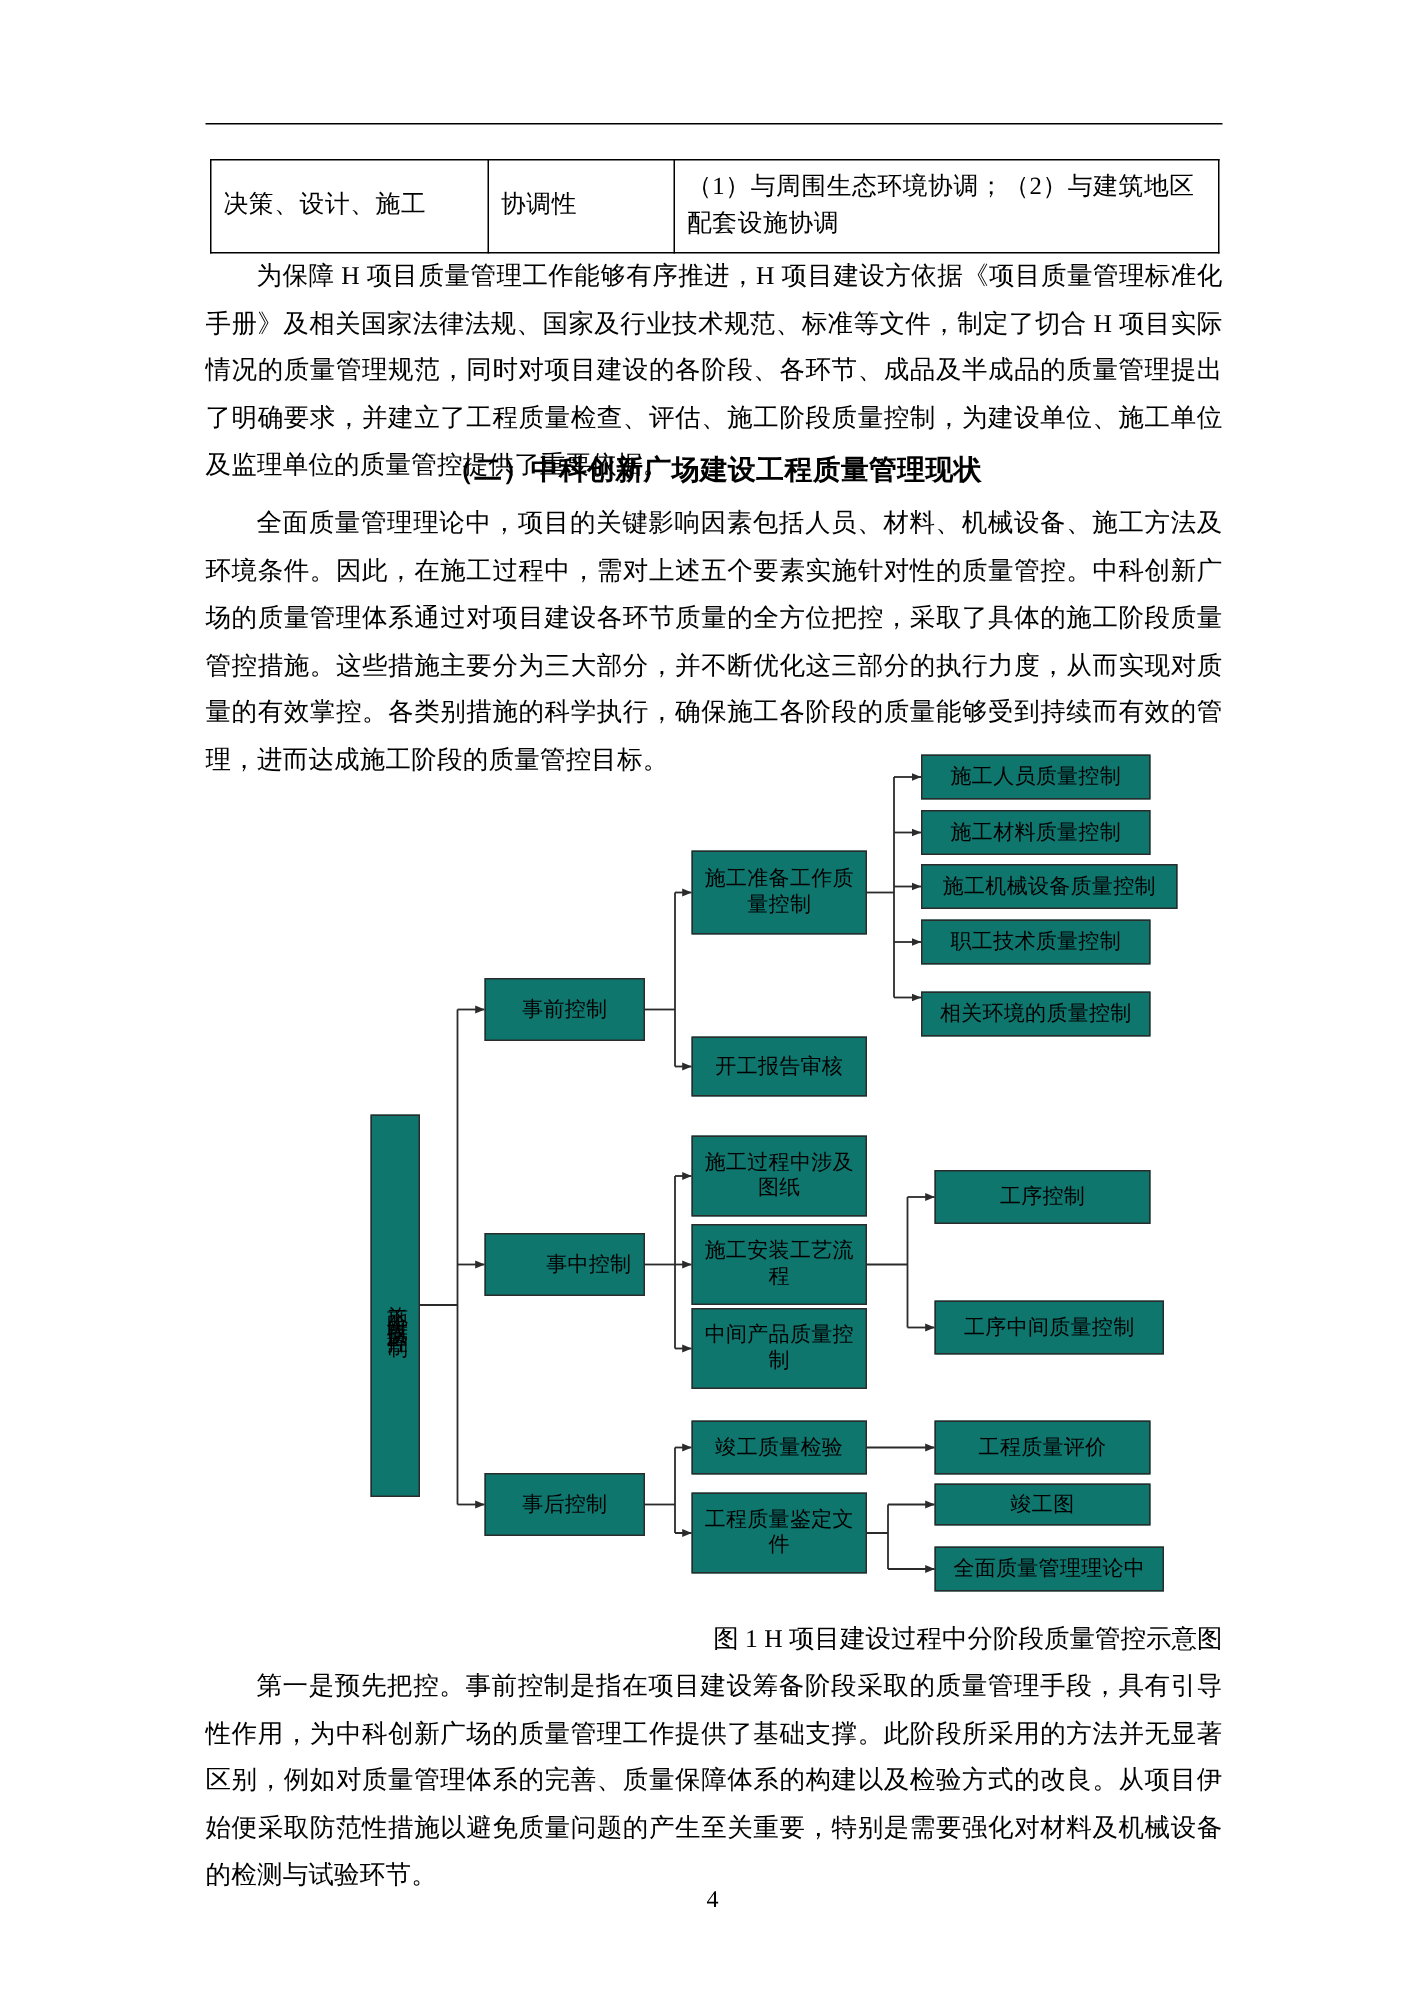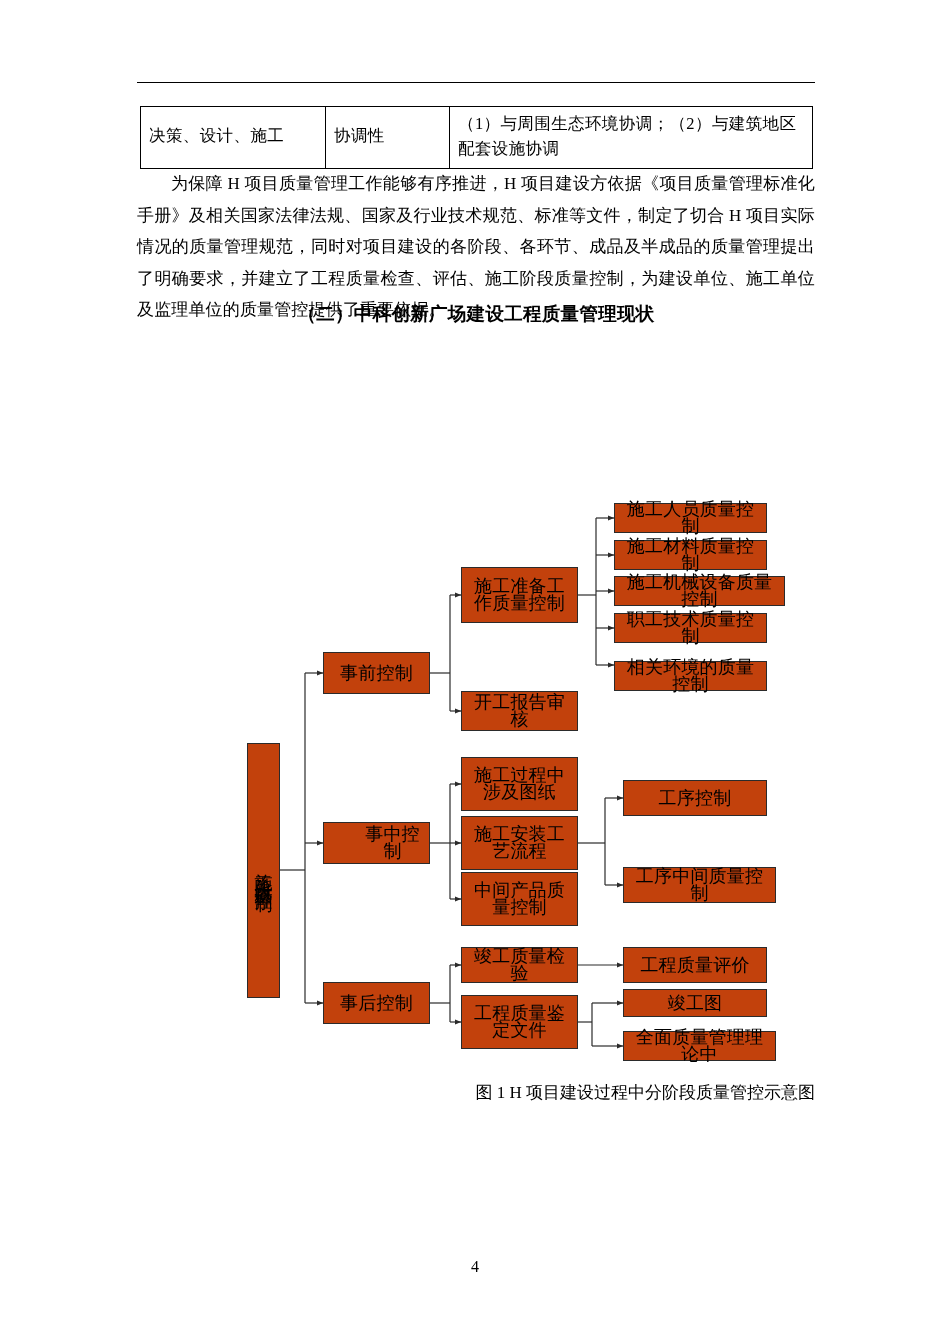--- a/index.html
+++ b/index.html
@@ -95,23 +95,23 @@
     position: absolute;
     left: 137px;
     top: 495px;
     width: 678px;
     height: 560px;
   }
   .figure svg { display: block; }
   .fnode {
     position: absolute;
     border: 1px solid #2b2b2b;
-    background: #c2410c;
+    background: #0f766e;
     box-sizing: border-box;
-    font-size: 18px;
+    font-size: 14px;
     line-height: 17px;
     text-align: center;
     display: flex;
     align-items: center;
     justify-content: center;
     letter-spacing: 0.2px;
     font-family: "Liberation Serif", "DejaVu Serif", serif;
   }
   .fnode.vert {
     writing-mode: vertical-rl;
@@ -139,20 +139,23 @@
   </table>
 
   <div class="blk" style="top:168px;">
     <p class="para">为保障 H 项目质量管理工作能够有序推进，H 项目建设方依据《项目质量管理标准化手册》及相关国家法律法规、国家及行业技术规范、标准等文件，制定了切合 H 项目实际情况的质量管理规范，同时对项目建设的各阶段、各环节、成品及半成品的质量管理提出了明确要求，并建立了工程质量检查、评估、施工阶段质量控制，为建设单位、施工单位及监理单位的质量管控提供了重要依据。</p>
   </div>
 
   <div class="blk" style="top:299px;">
     <h2 class="heading">（二）中科创新广场建设工程质量管理现状</h2>
   </div>
 
+  <div class="blk" style="top:333px;">
+    <p class="para">全面质量管理理论中，项目的关键影响因素包括人员、材料、机械设备、施工方法及环境条件。因此，在施工过程中，需对上述五个要素实施针对性的质量管控。中科创新广场的质量管理体系通过对项目建设各环节质量的全方位把控，采取了具体的施工阶段质量管控措施。这些措施主要分为三大部分，并不断优化这三部分的执行力度，从而实现对质量的有效掌控。各类别措施的科学执行，确保施工各阶段的质量能够受到持续而有效的管理，进而达成施工阶段的质量管控目标。</p>
+  </div>
 
   <div class="figure">
 
     <svg width="678" height="560" viewBox="0 0 678 560" style="position:absolute;left:0;top:0;">
       <defs>
         <marker id="ah" markerWidth="7" markerHeight="7" refX="6.2" refY="3" orient="auto" markerUnits="userSpaceOnUse">
           <path d="M0,0.4 L6.4,3 L0,5.6 z" fill="#2b2b2b"></path>
         </marker>
       </defs>
       <g stroke="#2b2b2b" stroke-width="1.2" fill="none">
@@ -274,16 +277,19 @@
     <div class="fnode" style="left:486px; top:536px; width:153px; height:30px;">
       <span>全面质量管理理论中</span>
     </div>
 
   </div>
 
   <div class="blk" style="top:1077px;">
     <p class="caption">图 1  H 项目建设过程中分阶段质量管控示意图</p>
   </div>
 
+  <div class="blk" style="top:1108px;">
+    <p class="para">第一是预先把控。事前控制是指在项目建设筹备阶段采取的质量管理手段，具有引导性作用，为中科创新广场的质量管理工作提供了基础支撑。此阶段所采用的方法并无显著区别，例如对质量管理体系的完善、质量保障体系的构建以及检验方式的改良。从项目伊始便采取防范性措施以避免质量问题的产生至关重要，特别是需要强化对材料及机械设备的检测与试验环节。</p>
+  </div>
 
   <div class="pagenum" style="top:1258px;">4</div>
 
 </div>
 
 </body></html>

